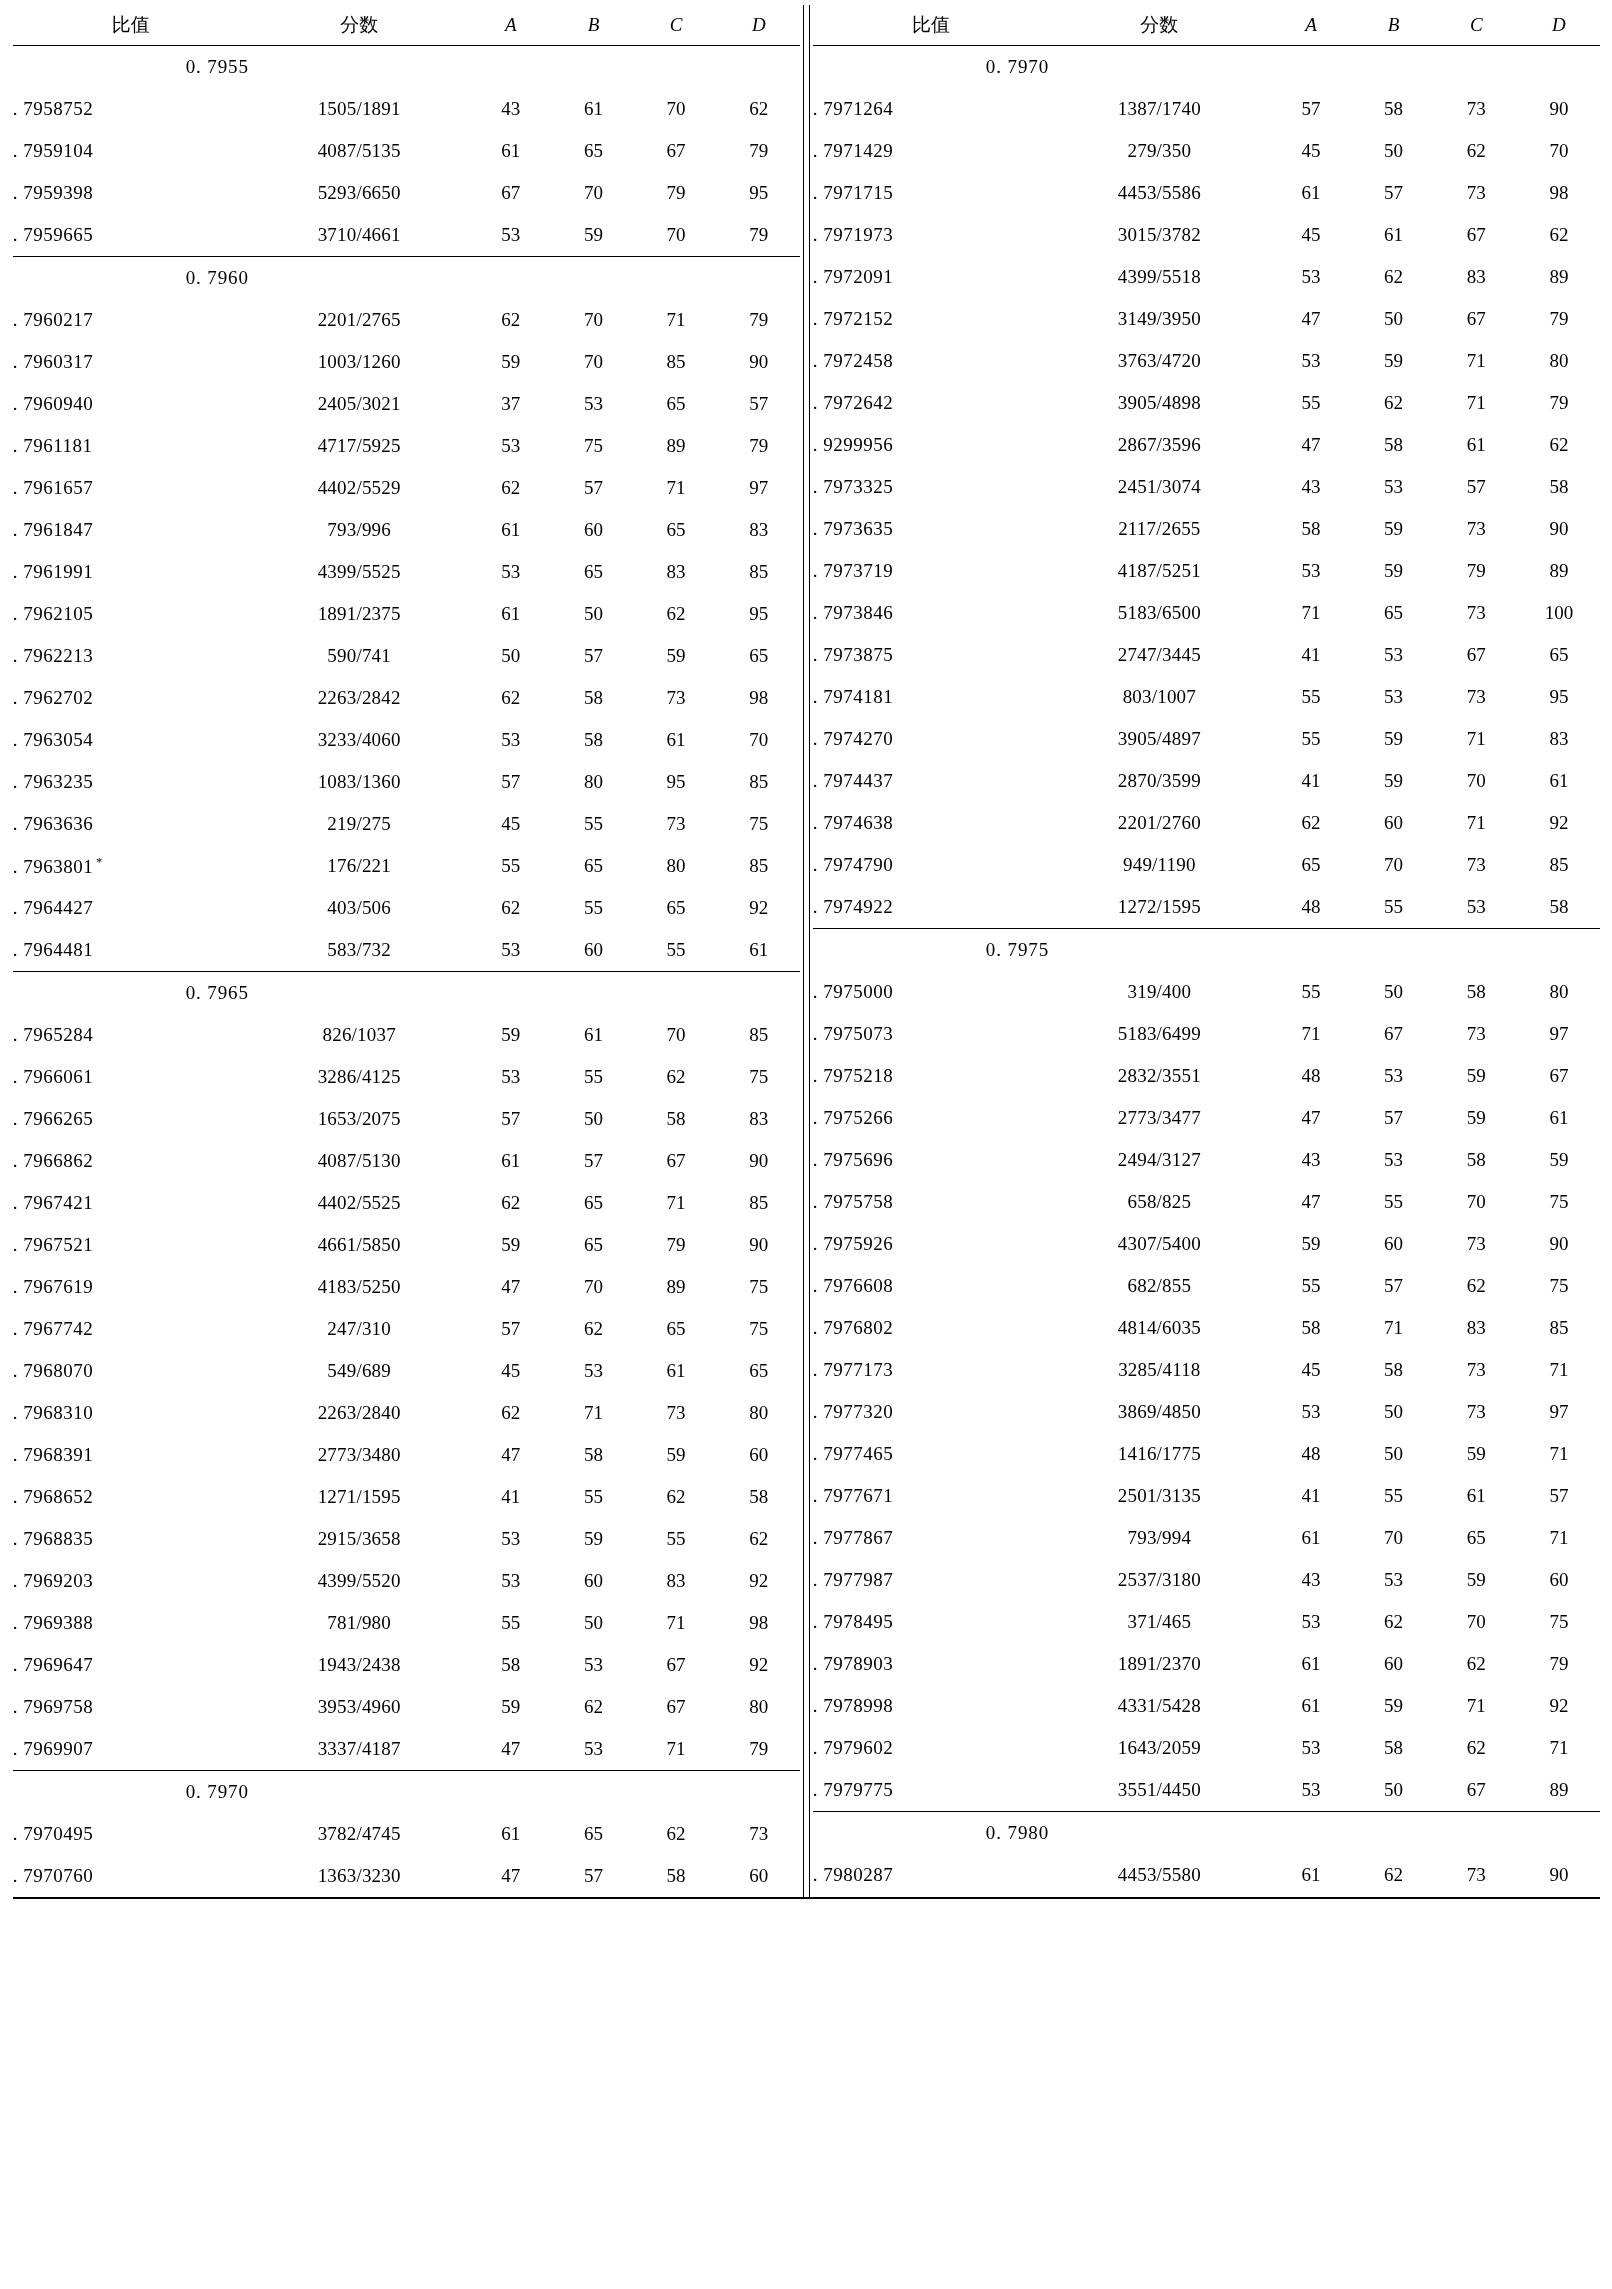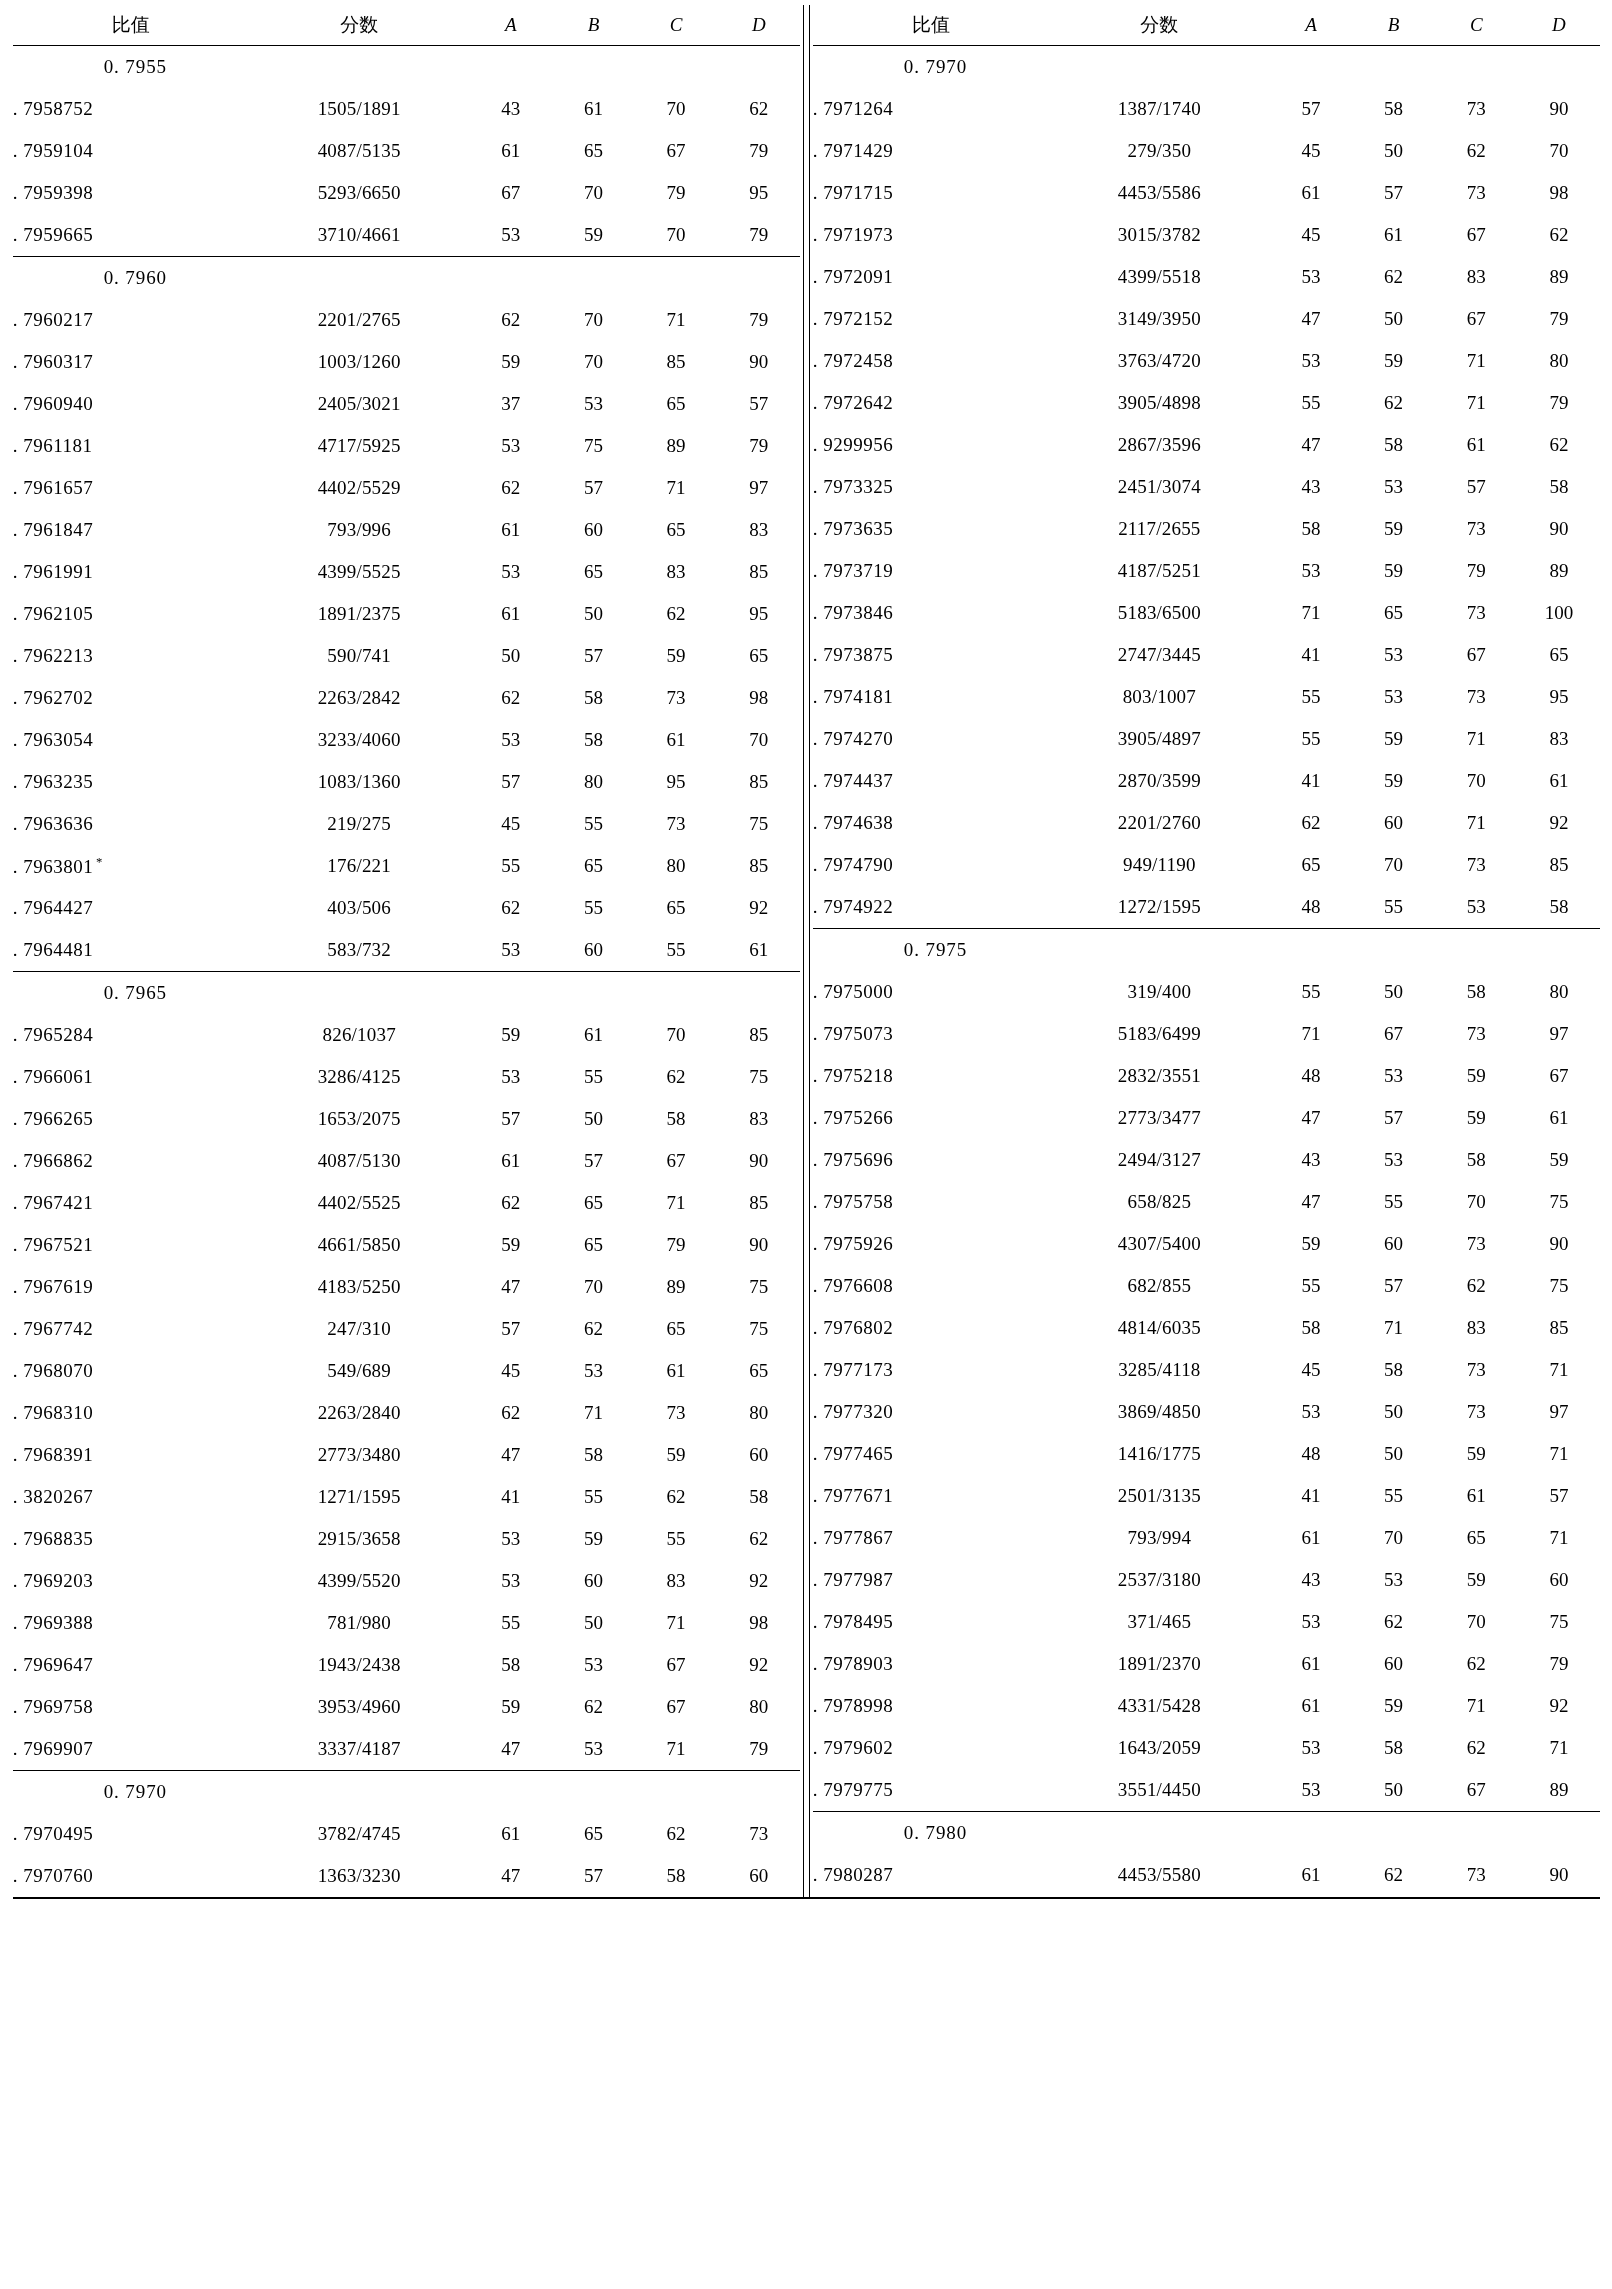--- a/index.html
+++ b/index.html
@@ -88,21 +88,21 @@
     letter-spacing: 0.2px;
   }
   td.num {
     text-align: center;
   }
   tr.group td {
     height: 42px;
     border-top: 1.8px solid #000;
   }
   tr.group td.ratio {
-    text-align: center;
+    text-align: right;
     padding-left: 9px;
     letter-spacing: 0.9px;
   }
   tr.first-group td { border-top: none; }
   .star {
     font-size: 12.7px;
     vertical-align: super;
     padding-left: 2.7px;
   }
   .page-bottom {
@@ -404,21 +404,21 @@
             </tr>
             <tr class="data">
               <td class="ratio"><span>. 7968391</span></td>
               <td class="frac">2773/3480</td>
               <td class="num">47</td>
               <td class="num">58</td>
               <td class="num">59</td>
               <td class="num">60</td>
             </tr>
             <tr class="data">
-              <td class="ratio"><span>. 3820267</span></td>
+              <td class="ratio"><span>. 7968652</span></td>
               <td class="frac">1271/1595</td>
               <td class="num">41</td>
               <td class="num">55</td>
               <td class="num">62</td>
               <td class="num">58</td>
             </tr>
             <tr class="data">
               <td class="ratio"><span>. 7968835</span></td>
               <td class="frac">2915/3658</td>
               <td class="num">53</td>

